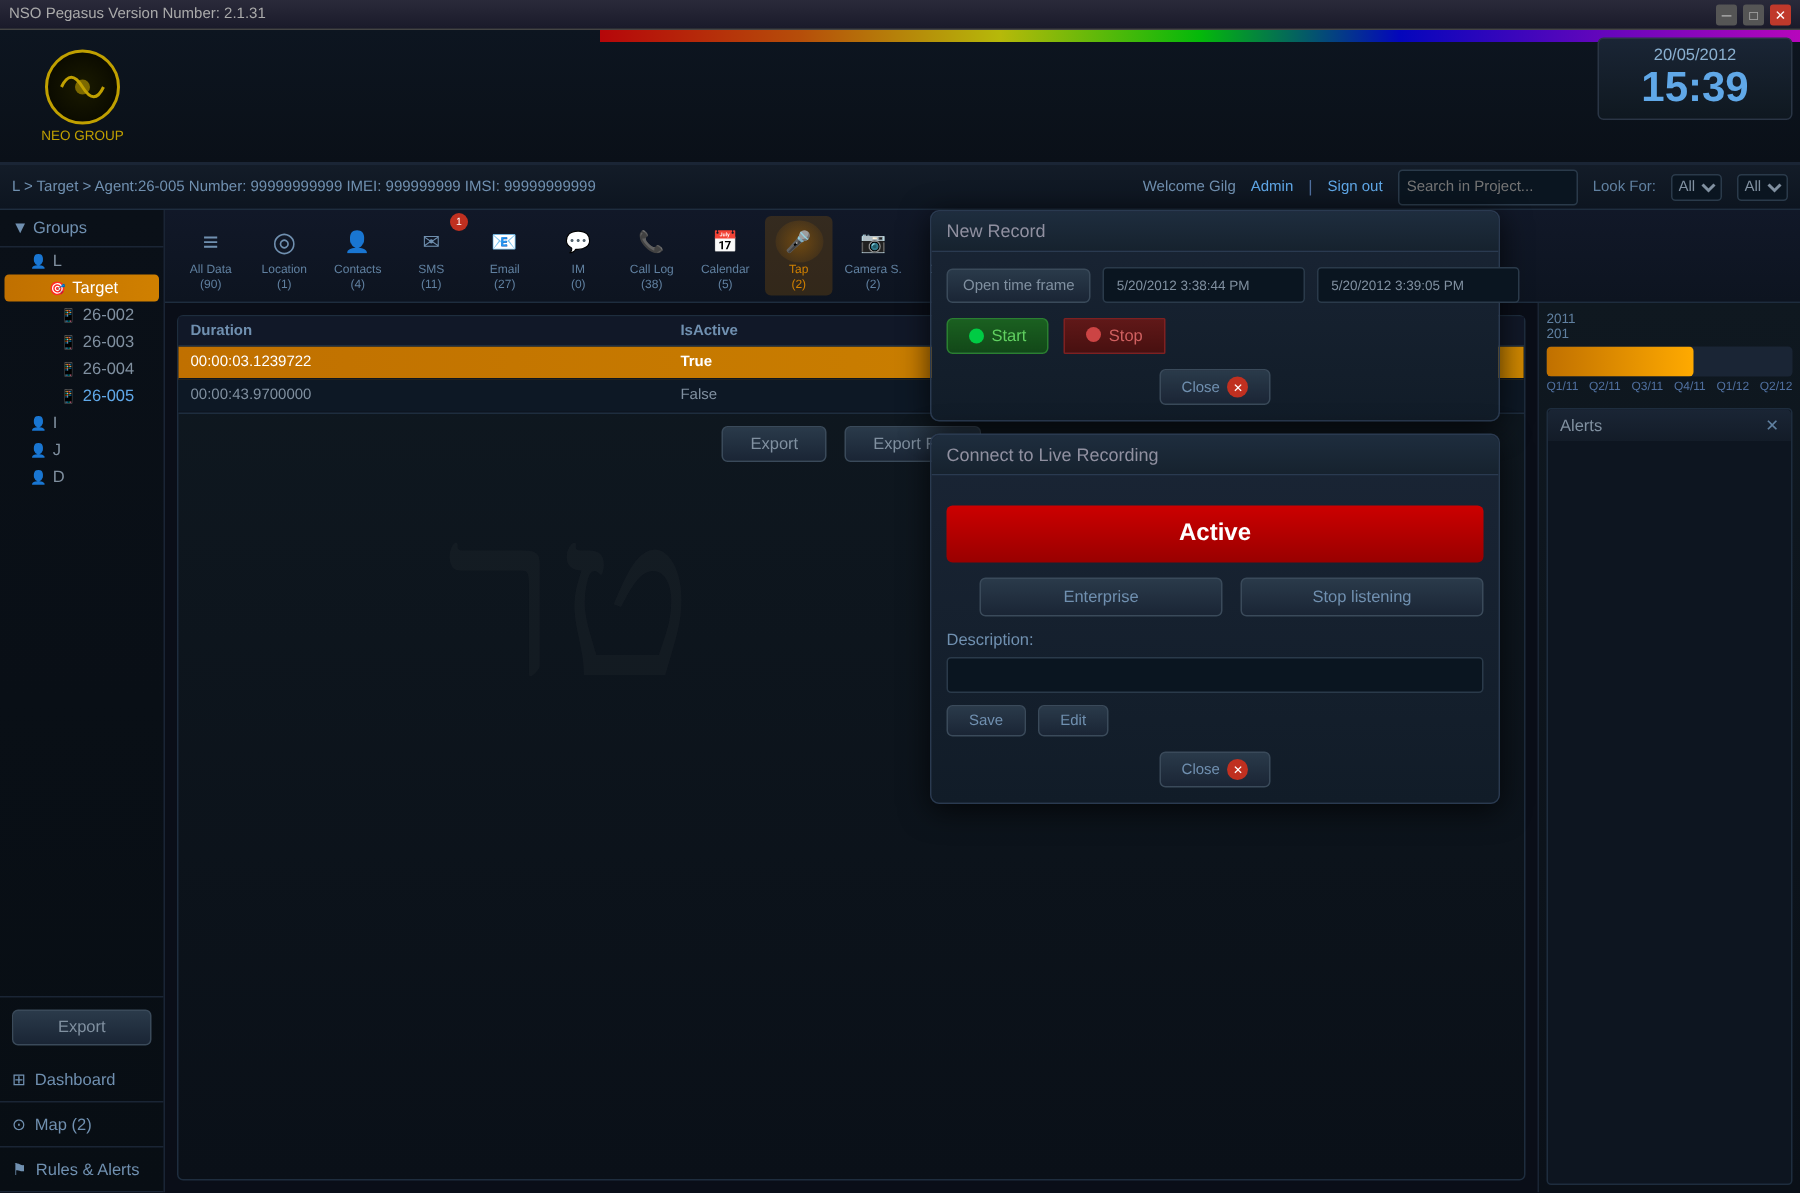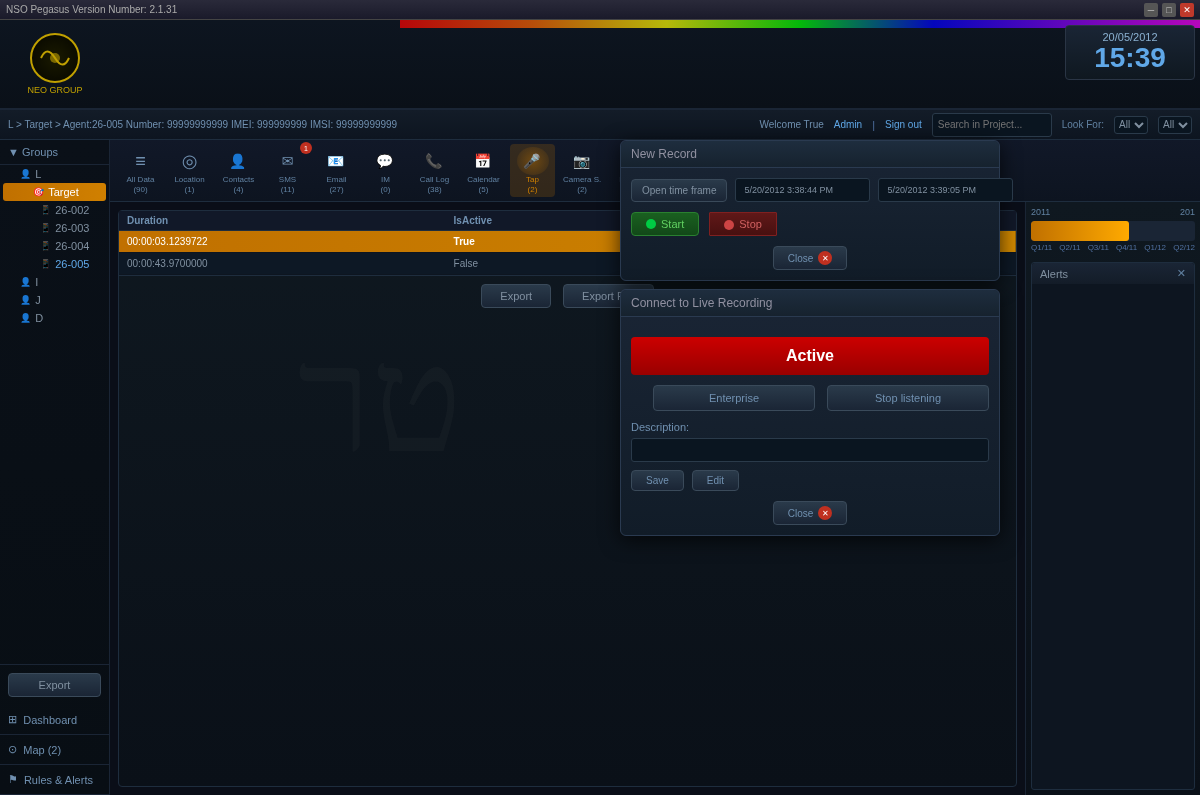--- a/index.html
+++ b/index.html
@@ -278,20 +278,21 @@
     }
     #timeline-area {
       padding: 5px;
     }
     #timeline-header {
       display: flex;
       justify-content: space-between;
       font-size: 9px;
       color: #6080a0;
       margin-bottom: 4px;
+      flex-direction: column;
     }
     #timeline-bar {
       background: #1a2535;
       height: 20px;
       border-radius: 3px;
       position: relative;
       overflow: hidden;
     }
     #timeline-fill {
       background: linear-gradient(to right, #c07000, #ffaa00);
@@ -459,21 +460,21 @@
     }
     .stop-btn {
       background: linear-gradient(to bottom, #601818, #481010);
       border: 1px solid #802020;
       border-radius: 1px;
       padding: 5px 14px;
       font-size: 11px;
       color: #d06060;
       cursor: pointer;
       display: flex;
-      align-items: flex-end;
+      align-items: flex-start;
       gap: 5px;
     }
     .close-row {
       display: flex;
       justify-content: center;
       margin-top: 5px;
     }
     .close-btn {
       background: linear-gradient(to bottom, #2a3a4a, #1a2535);
       border: 1px solid #3a4a5a;
@@ -621,21 +622,21 @@
     <div class="logo-text-small">NEO GROUP</div>
   </div>
   <div id="datetime-panel">
     <div id="date-display">20/05/2012</div>
     <div id="time-display">15:39</div>
   </div>
 </div>
 
 <div id="top-nav">
   <span style="font-size:10px;color:#7090b0;flex:1;">L &gt; Target &gt; Agent:26-005  Number: 99999999999  IMEI: 999999999  IMSI: 99999999999</span>
-  <span style="font-size:10px;color:#7090b0;">Welcome True</span>
+  <span style="font-size:10px;color:#7090b0;">Welcome Gilg</span>
   <span style="font-size:10px;color:#60a8e8;cursor:pointer;">Admin</span>
   <span style="color:#5070a0;">|</span>
   <span style="font-size:10px;color:#60a8e8;cursor:pointer;">Sign out</span>
   <input type="text" id="search-box" style="background: rgb(10, 21, 32); border: 1px solid rgb(42, 58, 74); border-radius: 3px; height: 24px; width: 120px; color: rgb(128, 144, 160); font-size: 10px; padding: 0px 5px;" placeholder="Search in Project...">
   <span style="font-size:10px;color:#6080a0;">Look For:</span>
   <select style="background:#0a1520;border:1px solid #2a3a4a;border-radius:3px;height:18px;color:#8090a0;font-size:10px;">
     <option>All</option>
   </select>
   <select style="background:#0a1520;border:1px solid #2a3a4a;border-radius:3px;height:18px;color:#8090a0;font-size:10px;">
     <option>All</option>

